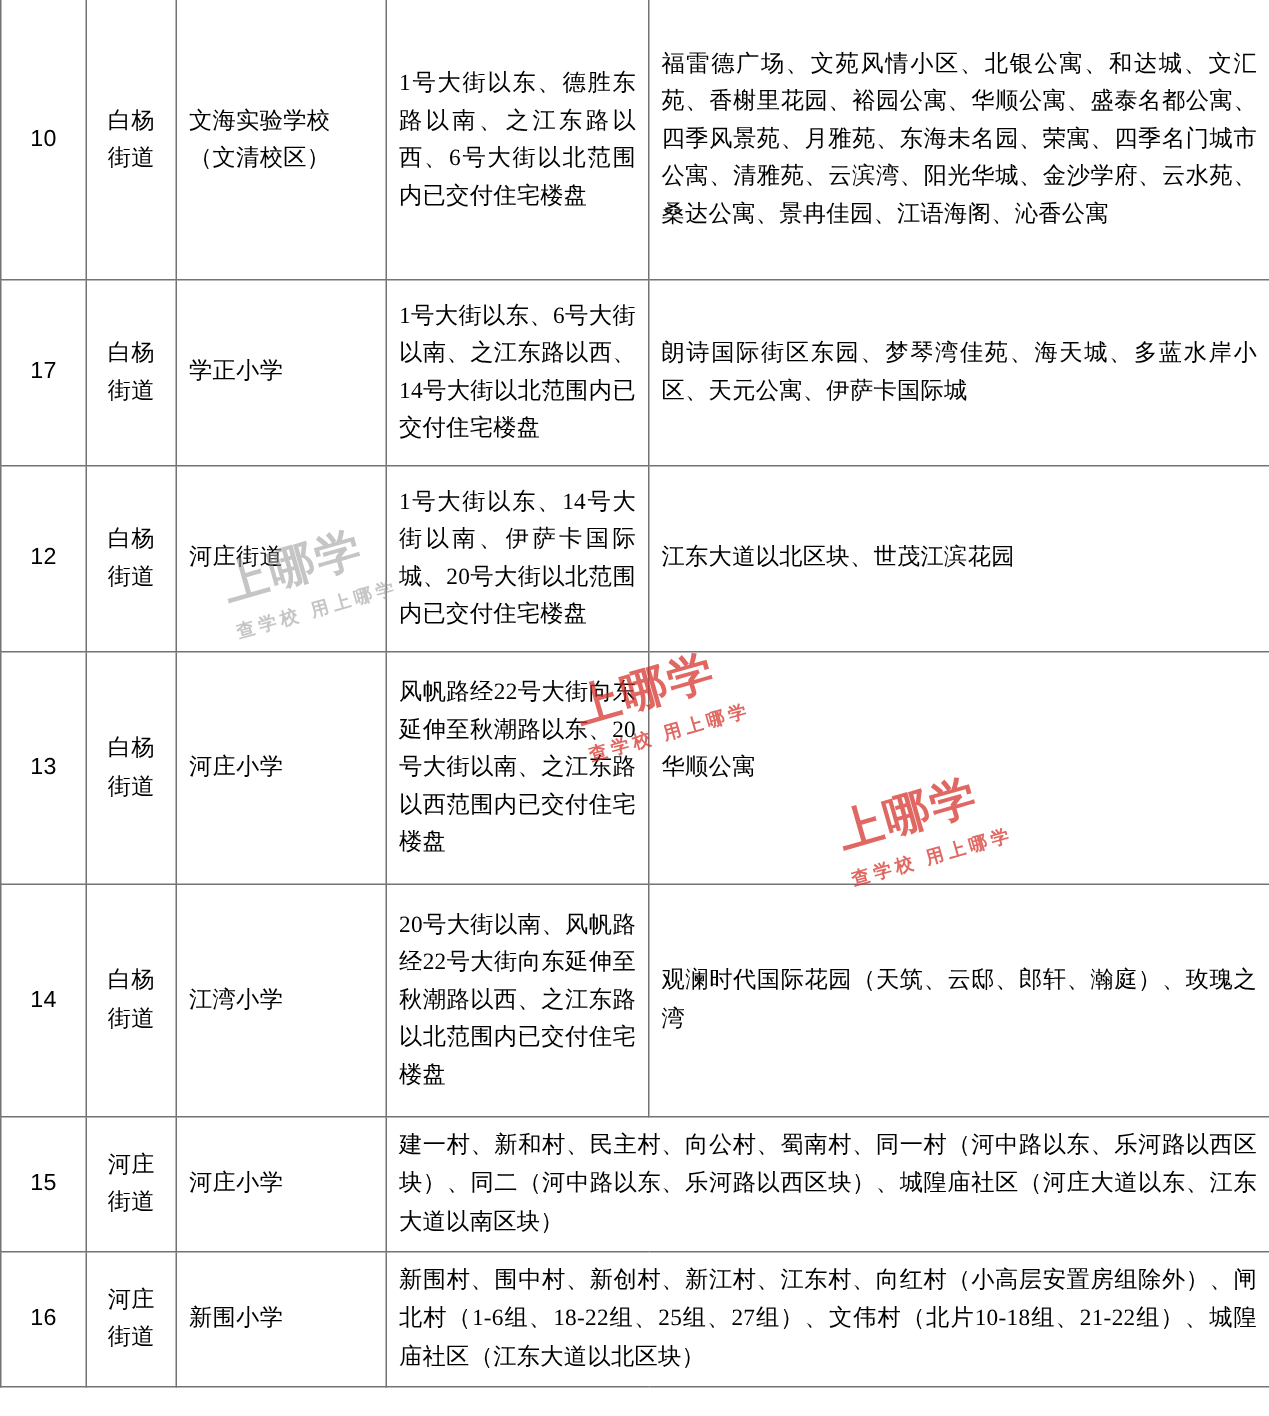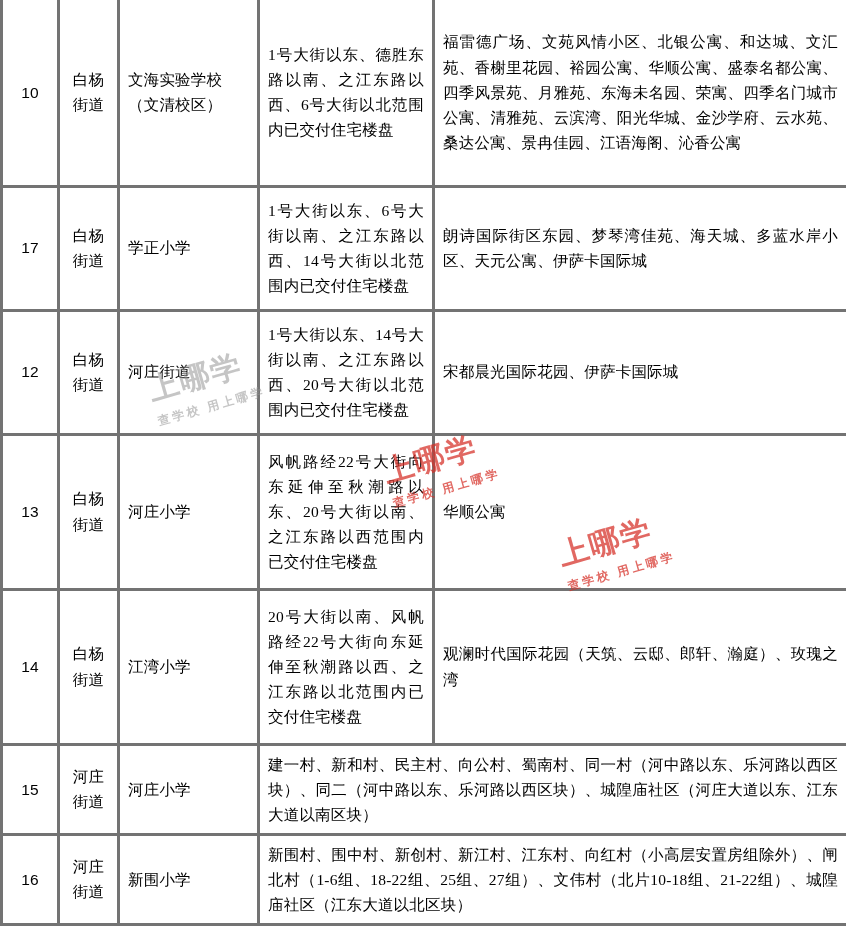--- a/index.html
+++ b/index.html
@@ -22,21 +22,21 @@
     box-sizing: border-box;
   }
   table.zone-table {
     border-collapse: collapse;
     table-layout: fixed;
     width: 846px;
     margin: 0;
     padding: 0;
   }
   table.zone-table td {
-    border: 3px solid #737373;
+    border: 1px solid #737373;
     vertical-align: middle;
     padding: 6px 8px;
     font-size: 15.5px;
     line-height: 1.62;
     letter-spacing: 0.2px;
     word-break: break-all;
   }
   col.c-idx { width: 57px; }
   col.c-street { width: 60px; }
   col.c-school { width: 140px; }
@@ -136,22 +136,22 @@
         <td class="street">白杨街道</td>
         <td class="school">学正小学</td>
         <td class="range">1号大街以东、6号大街以南、之江东路以西、14号大街以北范围内已交付住宅楼盘</td>
         <td class="estates center-v">朗诗国际街区东园、梦琴湾佳苑、海天城、多蓝水岸小区、天元公寓、伊萨卡国际城</td>
       </tr>
 
       <tr style="height:124px;">
         <td class="idx">12</td>
         <td class="street">白杨街道</td>
         <td class="school">河庄街道</td>
-        <td class="range">1号大街以东、14号大街以南、之江东路以西、20号大街以北范围内已交付住宅楼盘</td>
-        <td class="estates center-v">宋都晨光国际花园、伊萨卡国际城</td>
+        <td class="range">1号大街以东、14号大街以南、伊萨卡国际城、20号大街以北范围内已交付住宅楼盘</td>
+        <td class="estates center-v">江东大道以北区块、世茂江滨花园</td>
       </tr>
 
       <tr style="height:155px;">
         <td class="idx">13</td>
         <td class="street">白杨街道</td>
         <td class="school">河庄小学</td>
         <td class="range">风帆路经22号大街向东延伸至秋潮路以东、20号大街以南、之江东路以西范围内已交付住宅楼盘</td>
         <td class="estates center-v">华顺公寓</td>
       </tr>
 

